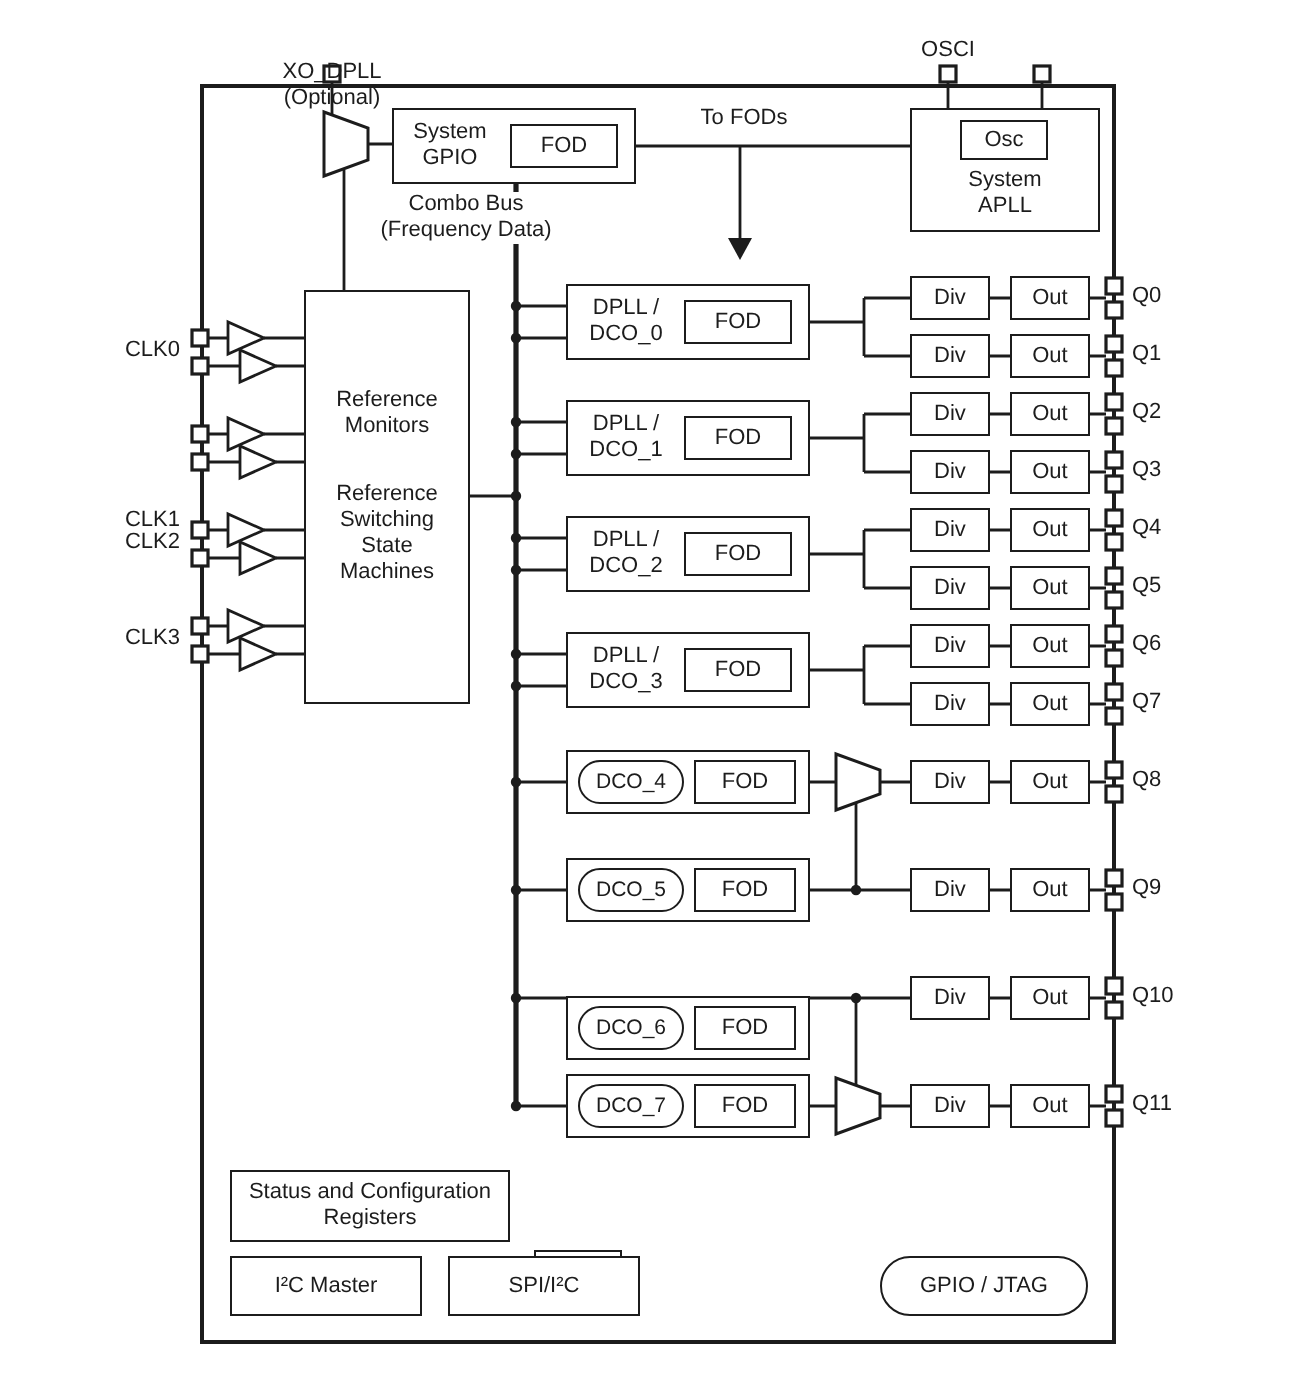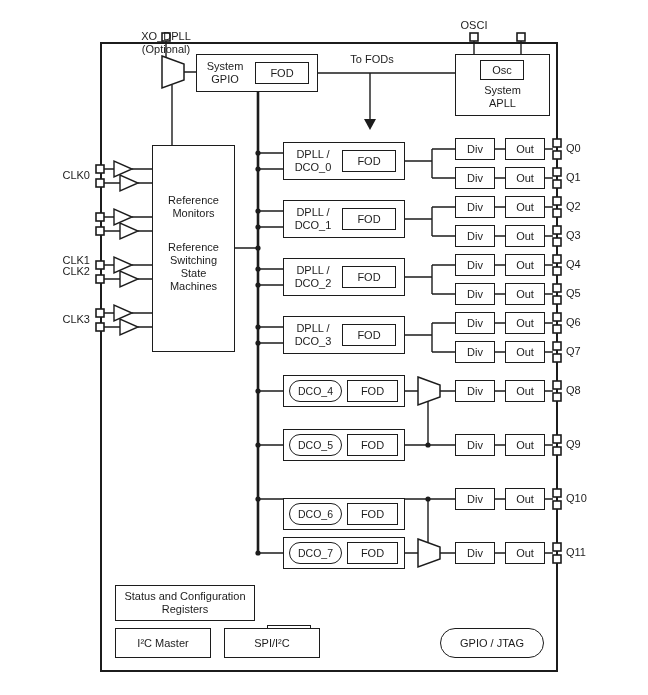--- a/index.html
+++ b/index.html
@@ -173,20 +173,24 @@
   <div class="abs lbl ctr" style="left:340px;top:53px;width:64px;">To FODs</div>
 
   <div class="abs box" style="left:196px;top:54px;width:122px;height:38px;">
     <div class="abs lbl ctr" style="left:2px;top:5px;width:52px;height:26px;">
       <div>System</div>
       <div>GPIO</div>
     </div>
     <div class="abs box ctr lbl" style="left:58px;top:7px;width:54px;height:22px;">FOD</div>
   </div>
 
+  <div class="abs lbl ctr bglbl" style="left:180px;top:96px;width:106px;">
+    <span>Combo Bus</span>
+    <span>(Frequency Data)</span>
+  </div>
 
   <div class="abs box" style="left:455px;top:54px;width:95px;height:62px;">
     <div class="abs box ctr lbl" style="left:24px;top:5px;width:44px;height:20px;">Osc</div>
     <div class="abs lbl ctr" style="left:0;top:29px;width:100%;">
       <div>System</div>
       <div>APLL</div>
     </div>
   </div>
 
   <div class="abs lbl" style="left:52px;top:169px;width:38px;text-align:right;">CLK0</div>

